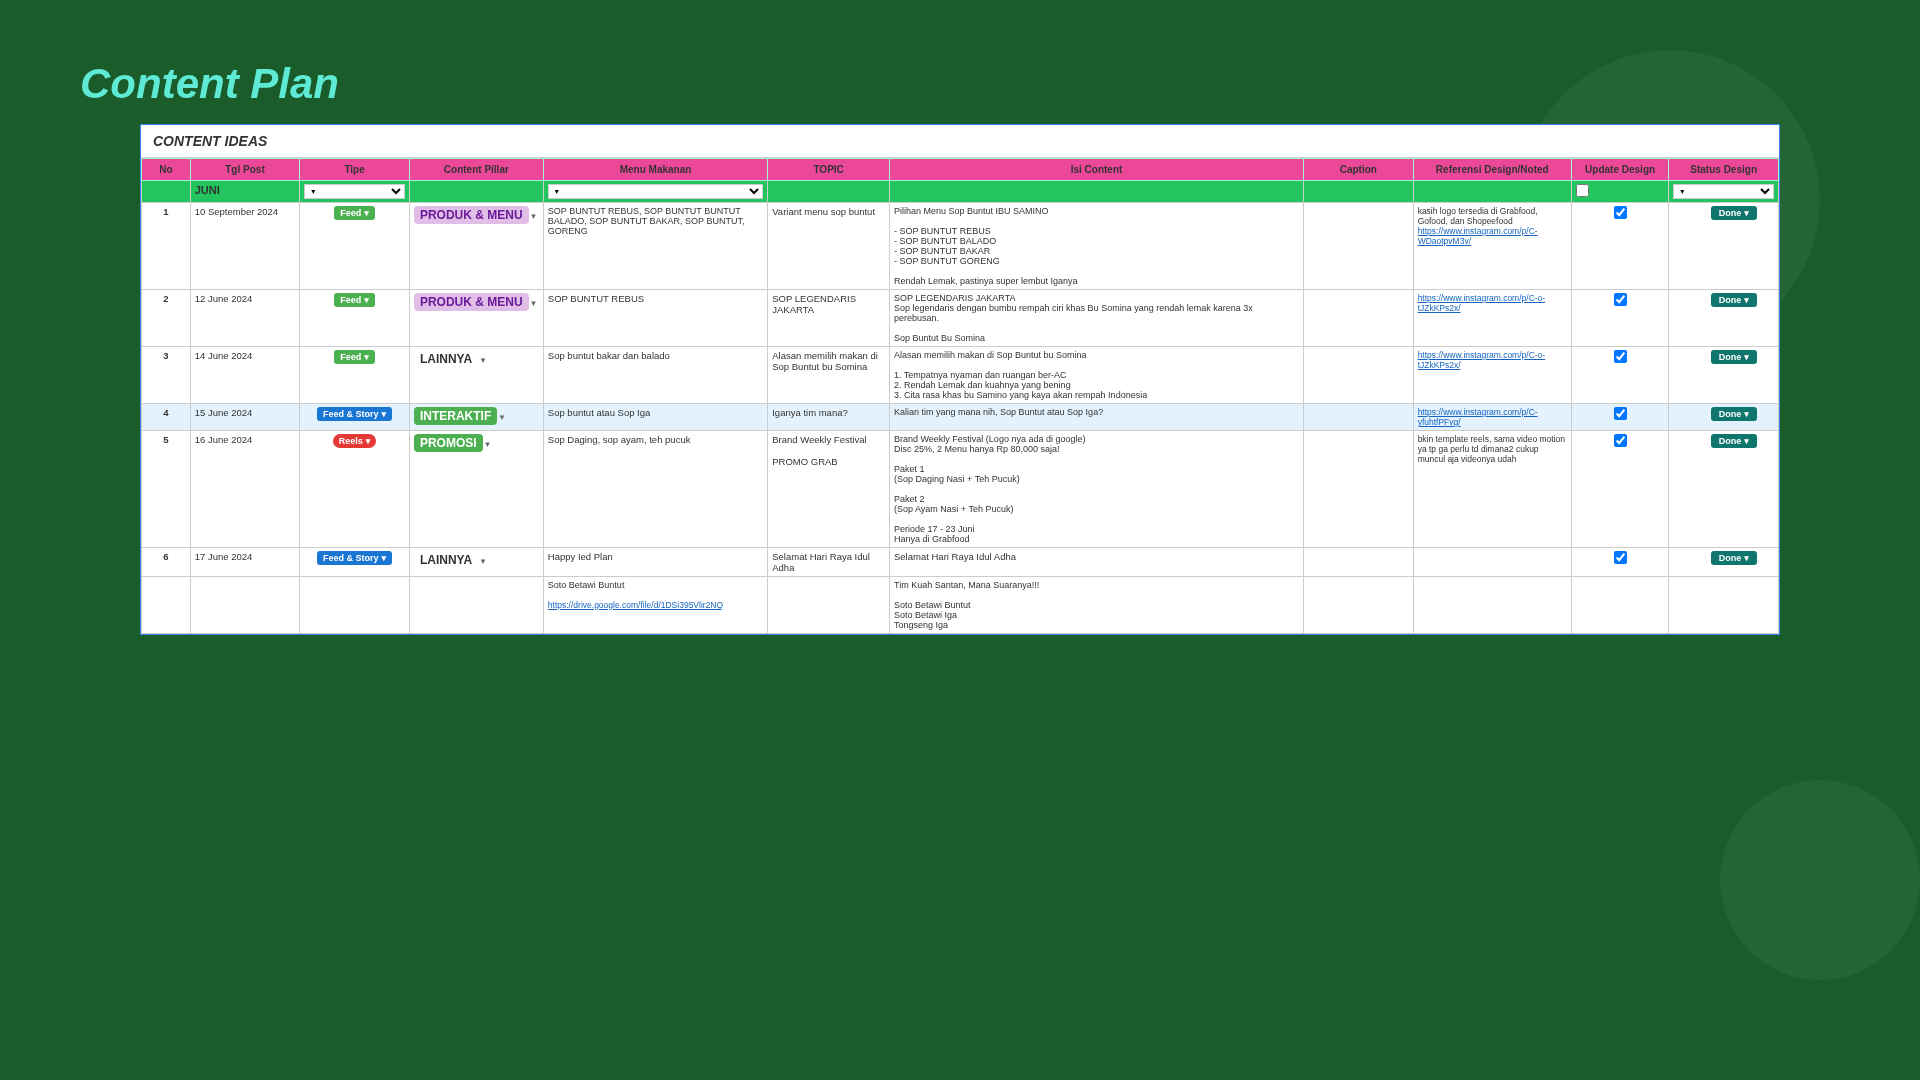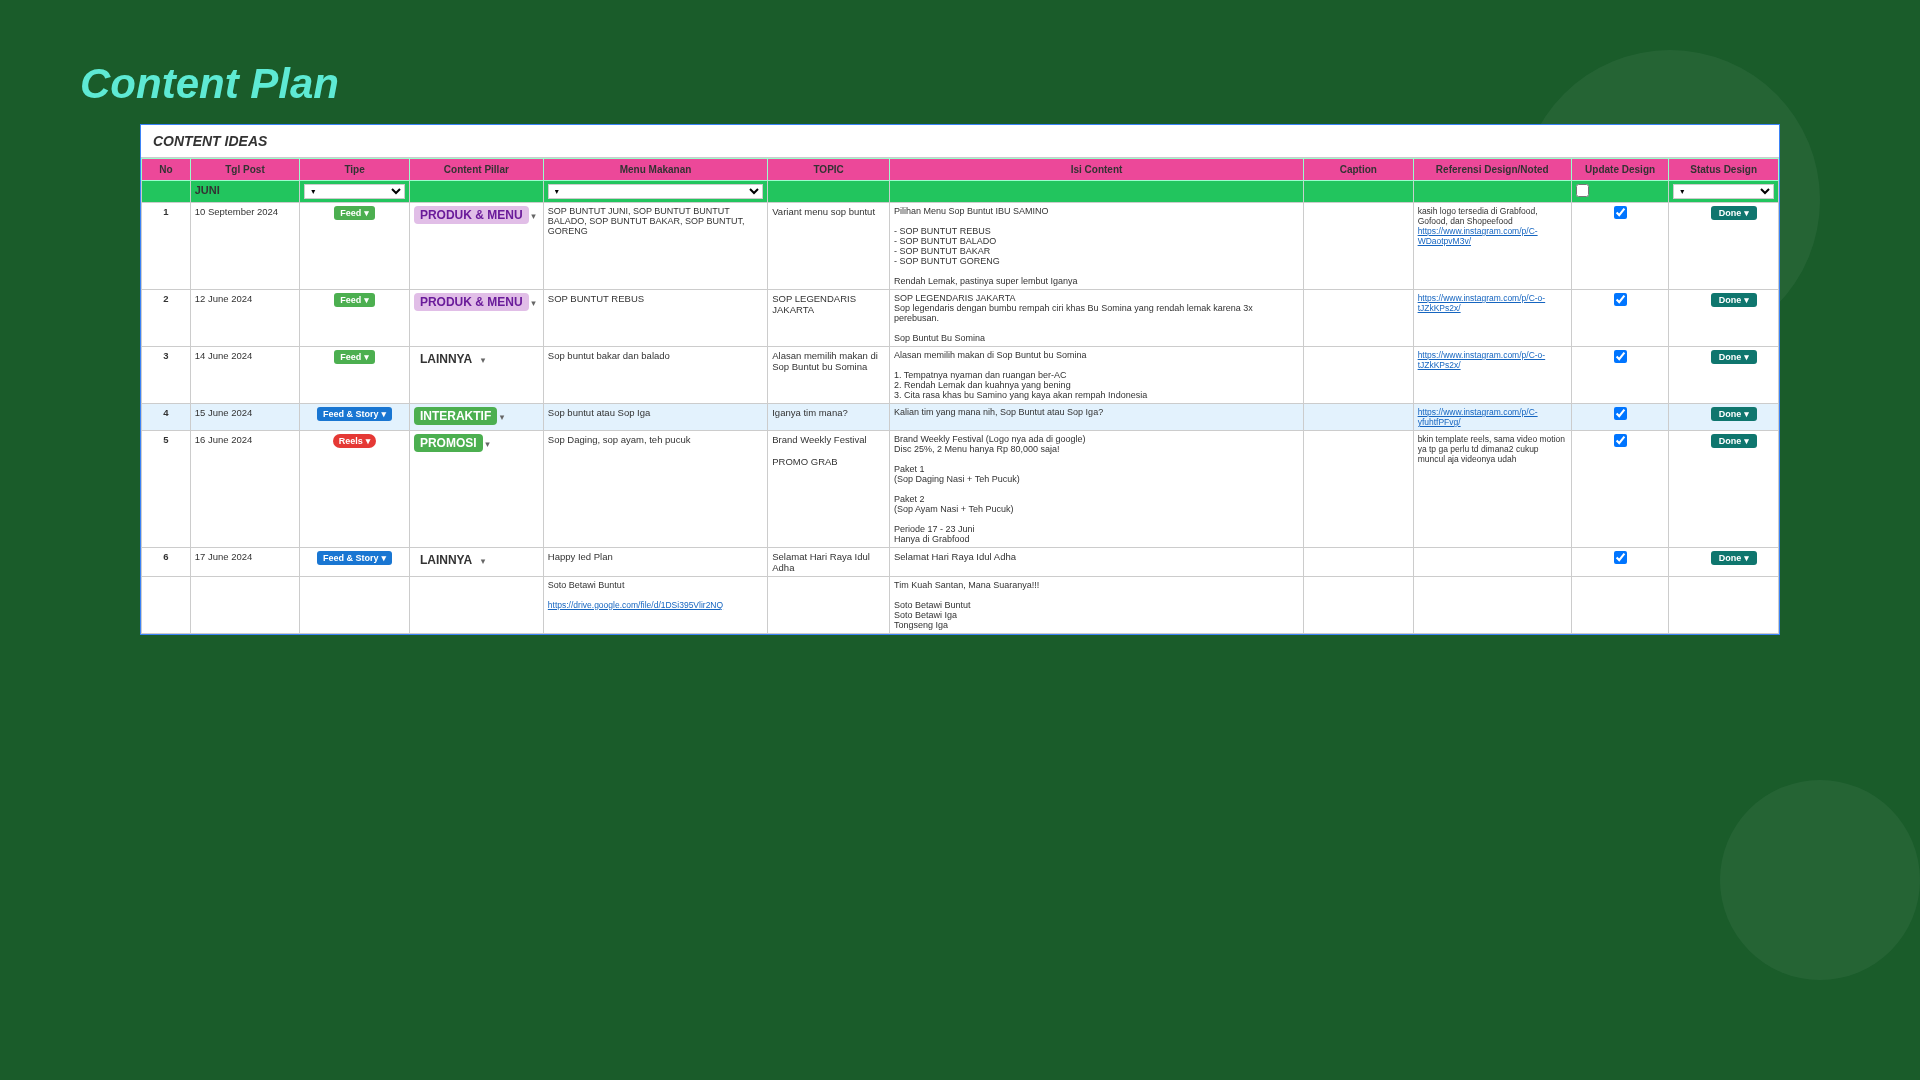--- a/index.html
+++ b/index.html
@@ -234,21 +234,21 @@
       <tr>
         <td class="no-cell">1</td>
         <td>10 September 2024</td>
         <td class="center">
           <span class="badge-dropdown badge-feed-d">Feed</span>
         </td>
         <td>
           <span class="pillar-cell pillar-produk">PRODUK &amp; MENU</span>
           <span class="select-arrow">▾</span>
         </td>
-        <td style="font-size:9px;">SOP BUNTUT JUNI, SOP BUNTUT BUNTUT BALADO, SOP BUNTUT BAKAR, SOP BUNTUT, GORENG</td>
+        <td style="font-size:9px;">SOP BUNTUT REBUS, SOP BUNTUT BUNTUT BALADO, SOP BUNTUT BAKAR, SOP BUNTUT, GORENG</td>
         <td>Variant menu sop buntut</td>
         <td style="white-space:pre-line;font-size:9px;">Pilihan Menu Sop Buntut IBU SAMINO
 
 - SOP BUNTUT REBUS
 - SOP BUNTUT BALADO
 - SOP BUNTUT BAKAR
 - SOP BUNTUT GORENG
 
 Rendah Lemak, pastinya super lembut Iganya</td>
         <td></td>

